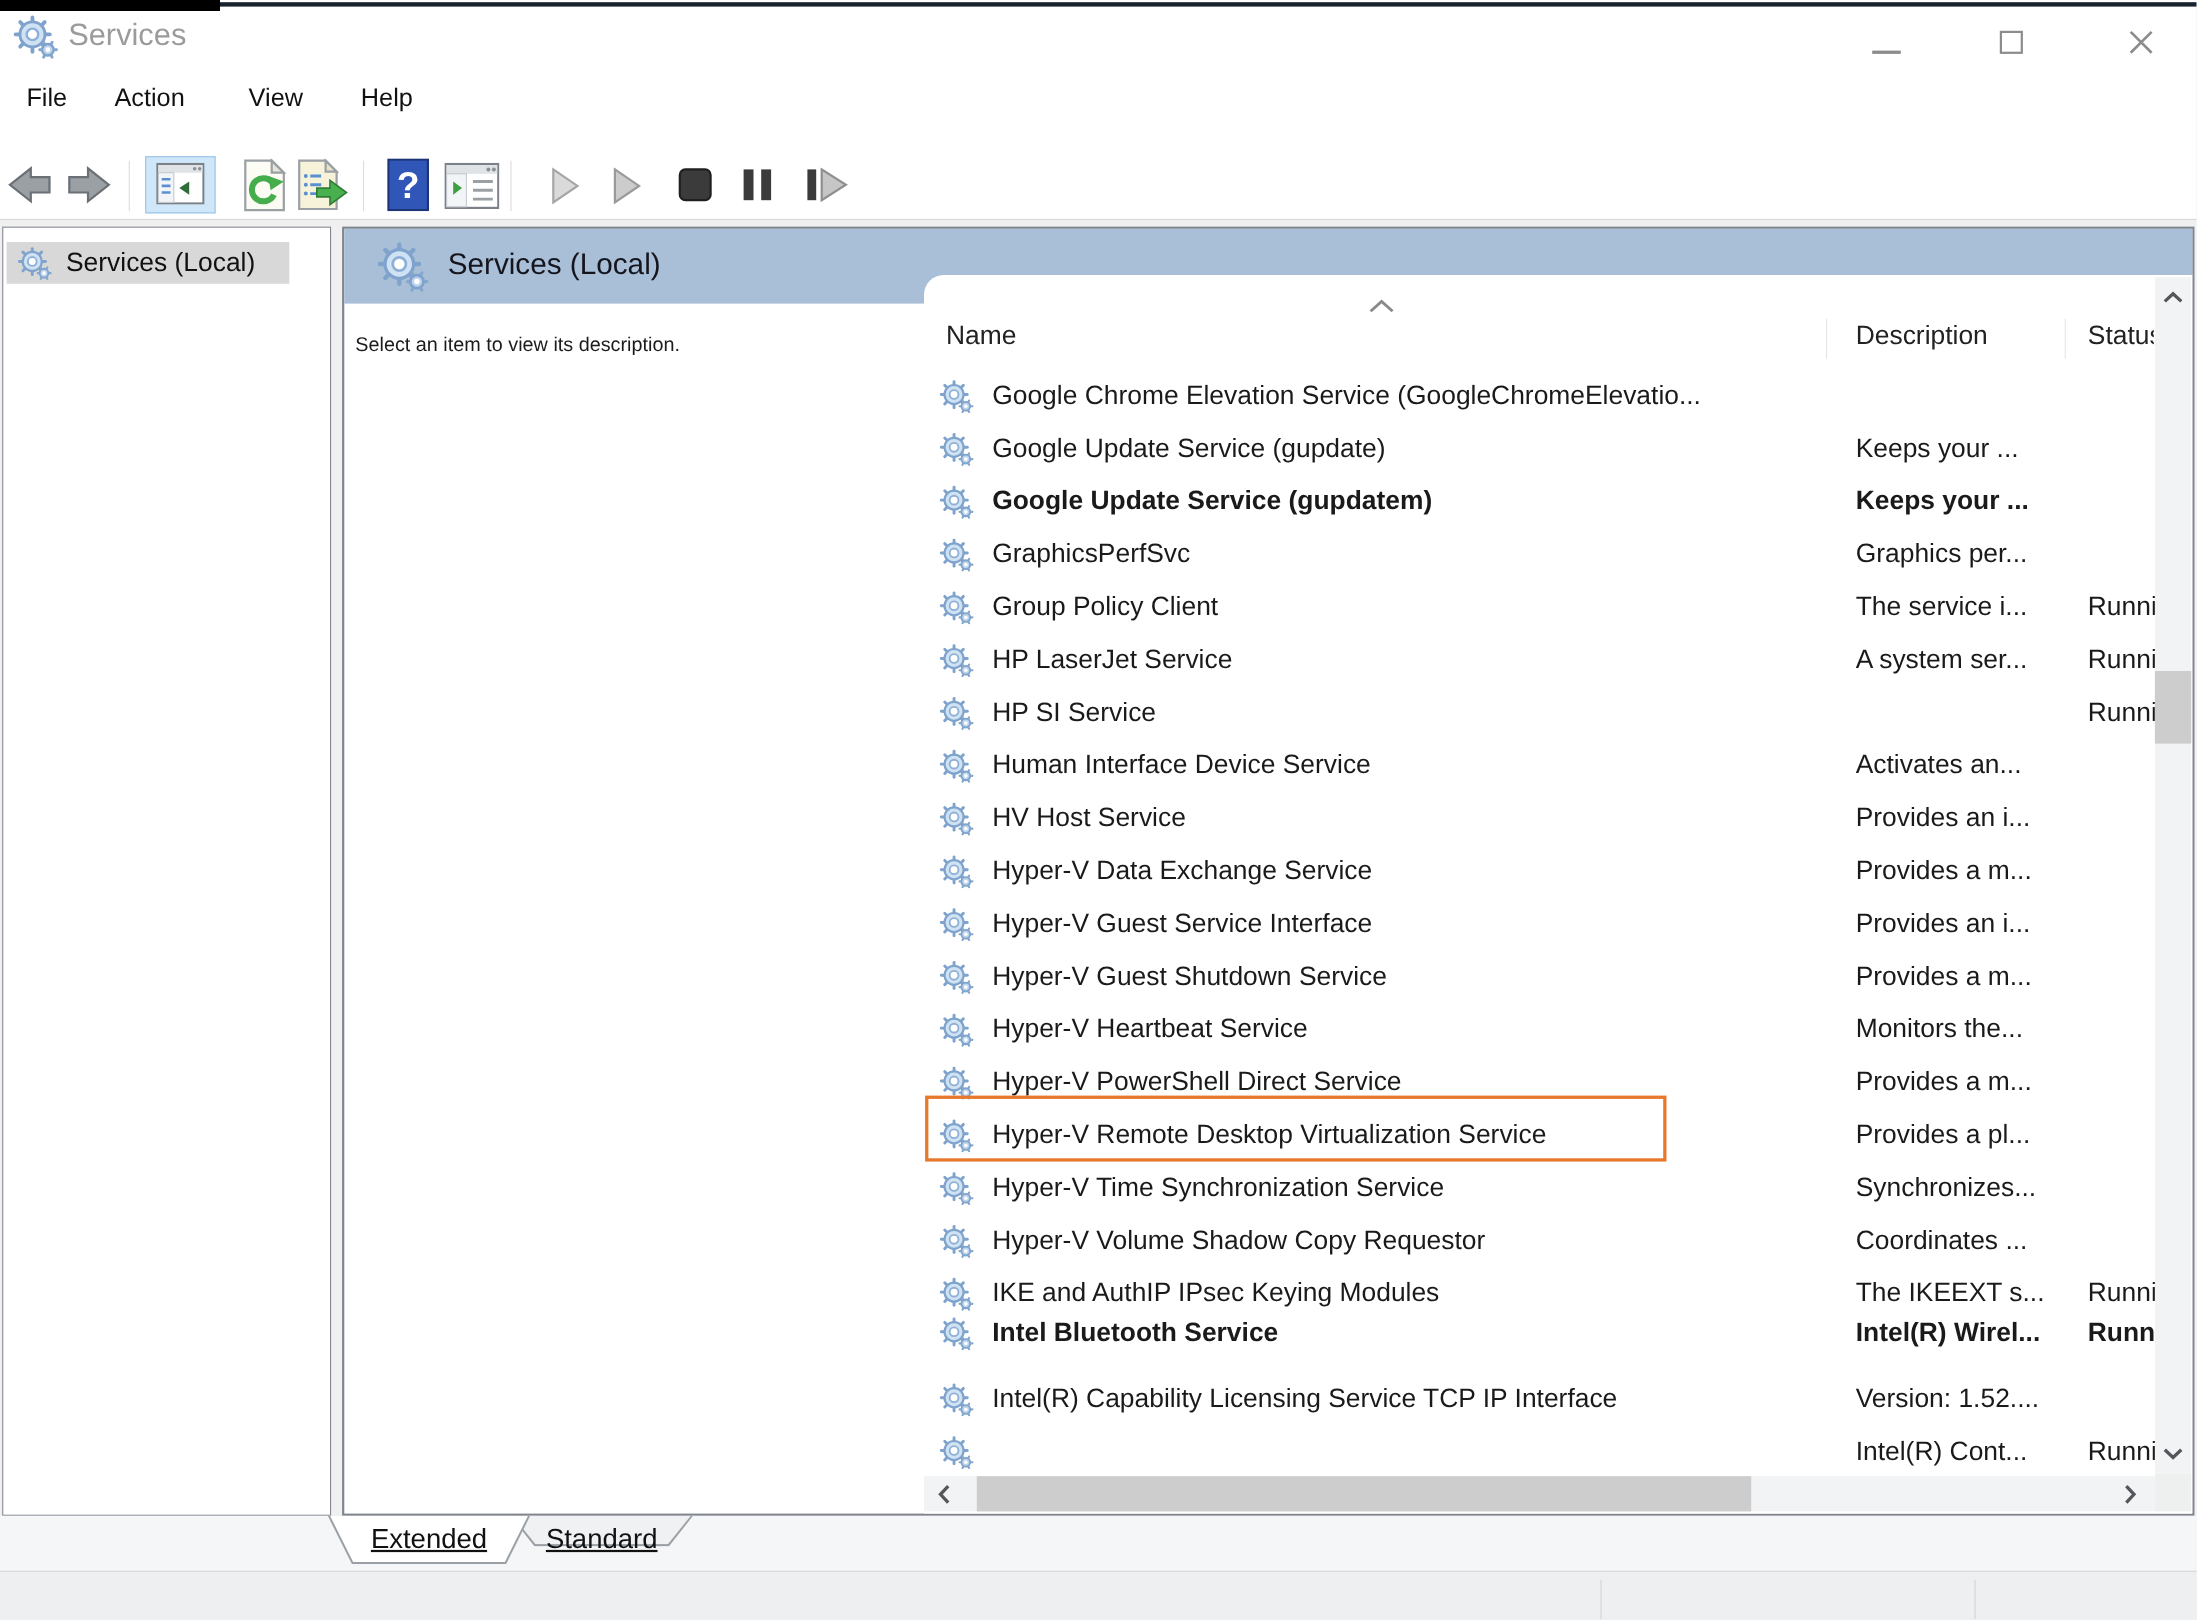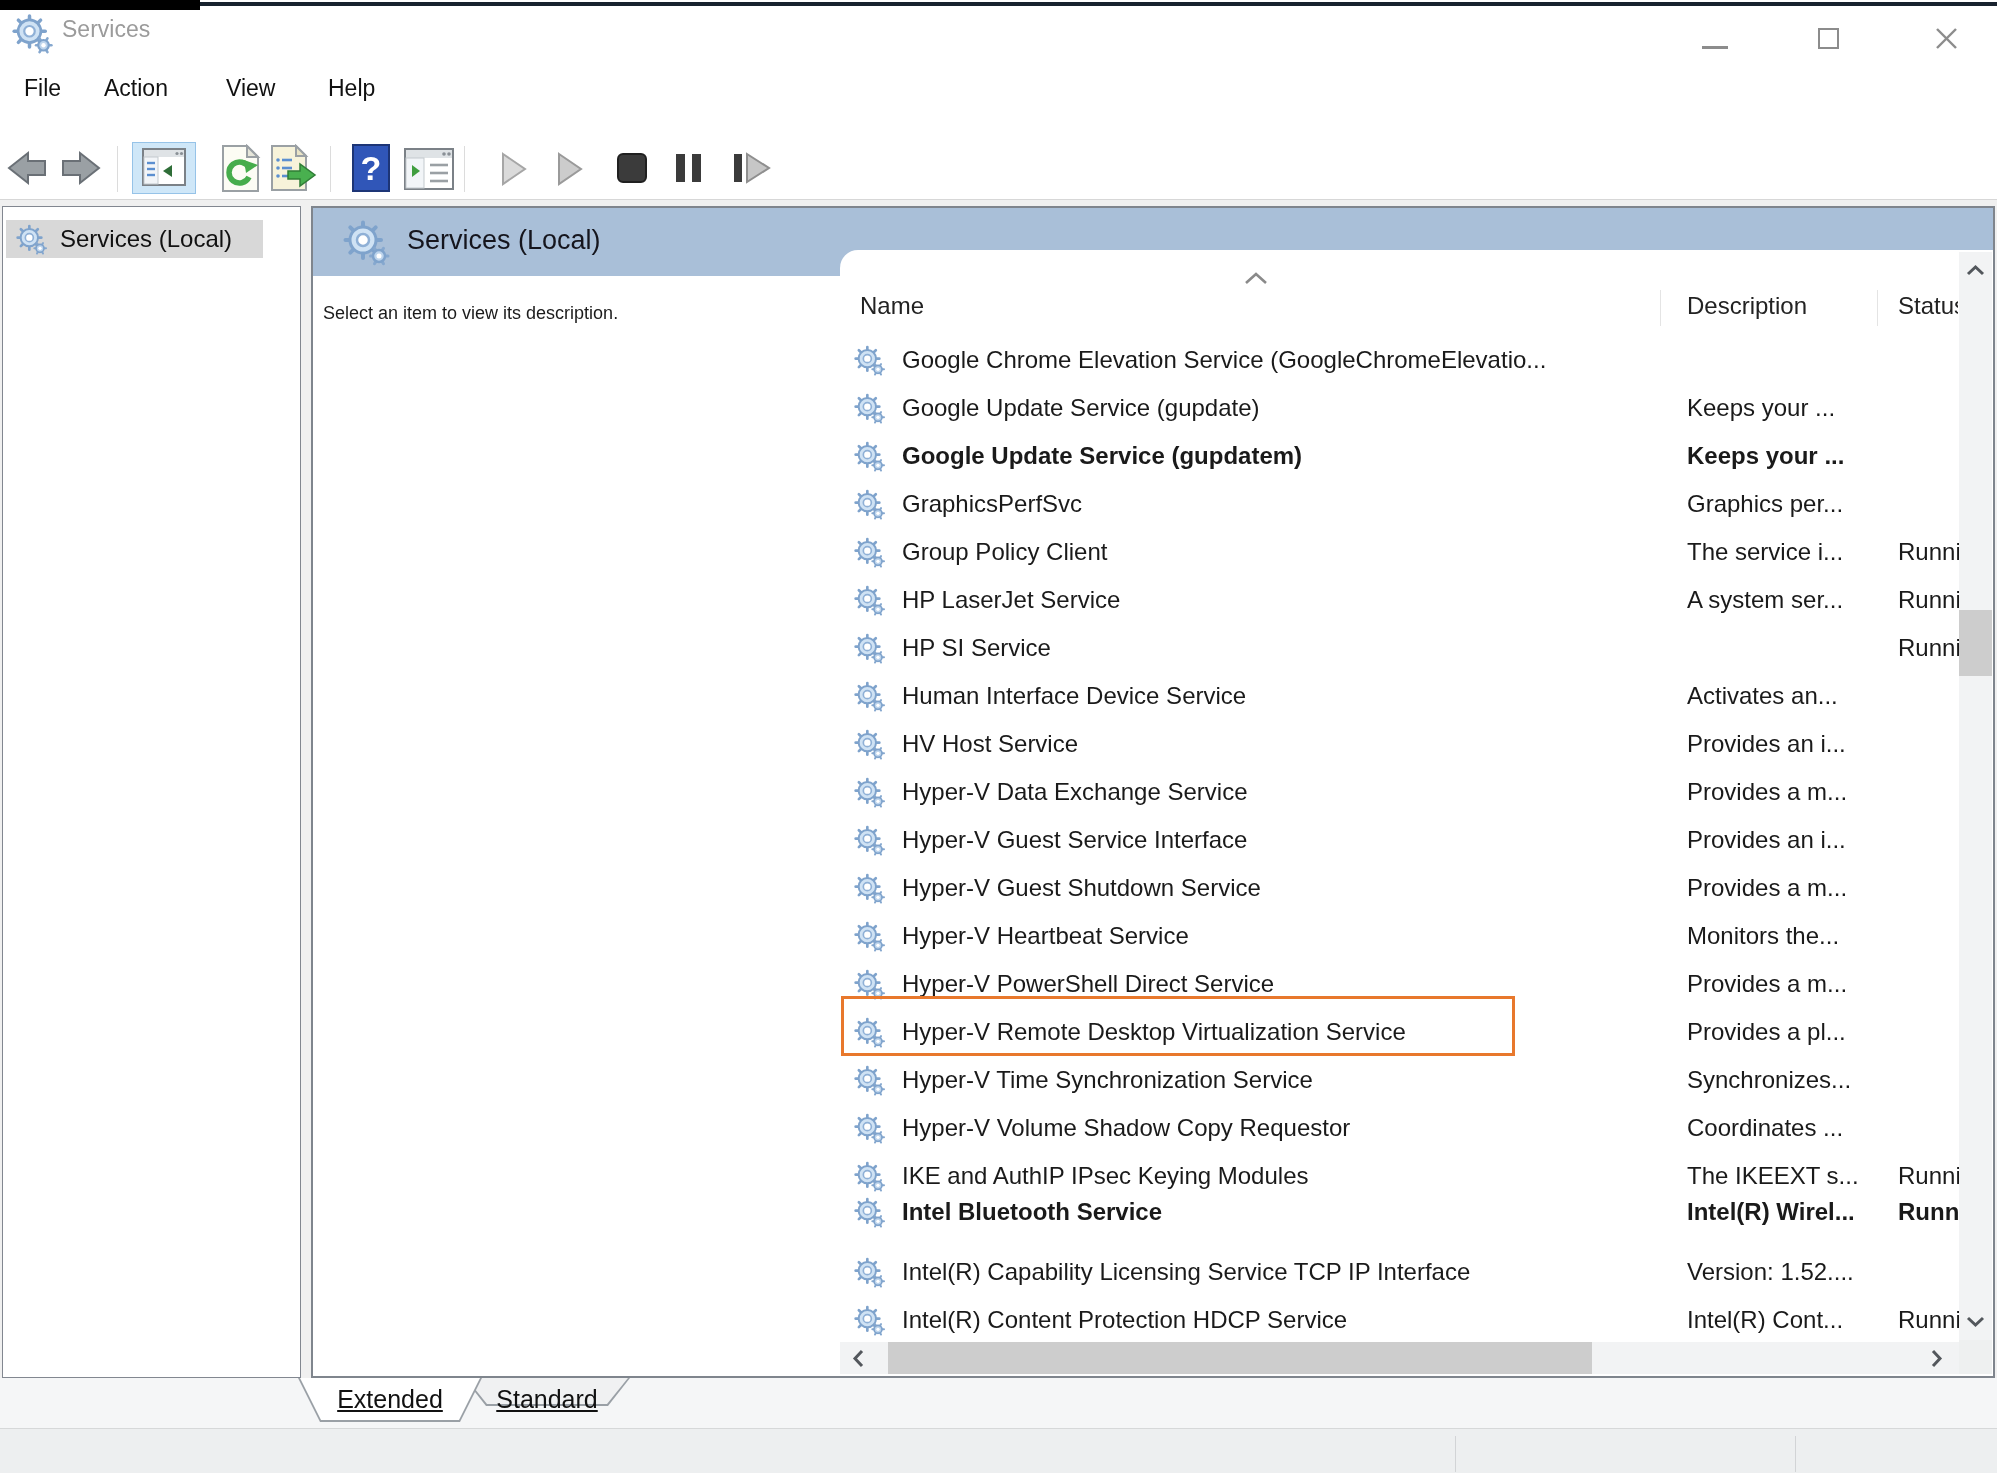--- a/index.html
+++ b/index.html
@@ -9,21 +9,21 @@
     font-family:"Liberation Sans","DejaVu Sans",sans-serif;
     color:#1b1b1b; overflow:hidden;
   }
   .abs { position:absolute; }
 
   
   .chrome { position:absolute; left:0; top:0; width:1997px; height:199px; background:#ffffff; }
   .edge-black { position:absolute; left:0; top:0; width:200px; height:10px; background:#000; }
   .edge-line  { position:absolute; left:200px; top:2px; width:1797px; height:4px; background:#18222e; }
 
-  .title-text { position:absolute; left:62px; top:16px; font-size:23px; color:#9b9b9b; }
+  .title-text { position:absolute; left:62px; top:16px; font-size:28px; color:#9b9b9b; }
   .winbtn { position:absolute; cursor:default; }
   .min-glyph { width:26px; height:3px; background:#8c8c8c; }
   .max-glyph { width:21px; height:21px; border:2px solid #8c8c8c; background:#fff; }
 
   .menu-item { position:absolute; top:70px; height:36px; line-height:36px; font-size:23px; color:#111; }
 
   .tb-sep { position:absolute; top:146px; width:1px; height:46px; background:#dcdcdc; }
   .tb-line { position:absolute; left:0; top:199px; width:1997px; height:1px; background:#d7d7d7; }
   .tb-toggle { position:absolute; left:132px; top:142px; width:64px; height:52px;
                background:#cfe7f8; border:1px solid #96c3e8; }
@@ -417,21 +417,20 @@
         <svg class="rowgear" viewBox="0 0 48 48">
           <use href="#gearsym"></use>
         </svg>
         <span class="r-name">Intel(R) Capability Licensing Service TCP IP Interface</span>
         <span class="r-desc">Version: 1.52....</span>
       </div>
       <div class="srow" style="top: 960px;">
         <svg class="rowgear" viewBox="0 0 48 48">
           <use href="#gearsym"></use>
         </svg>
-        <span class="r-name">Intel(R) Content Protection HDCP Service</span>
         <span class="r-desc">Intel(R) Cont...</span>
         <span class="r-status">Runni</span>
       </div>
     </div>
 
   <div class="hl-box"></div>
 
   <div class="vscroll">
     <svg class="sb-arrow" style="left:6px;top:12px" width="21" height="13" viewBox="0 0 21 13">
       <polyline points="3,10 10.5,3 18,10" fill="none" stroke="#53575c" stroke-width="3"></polyline>

